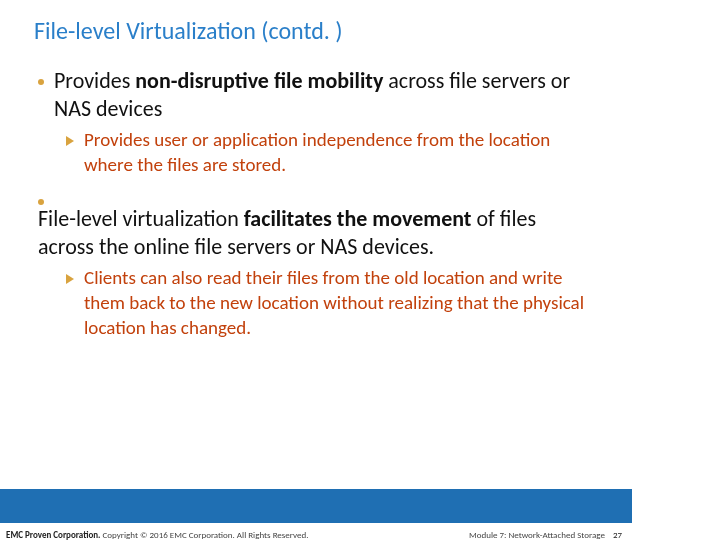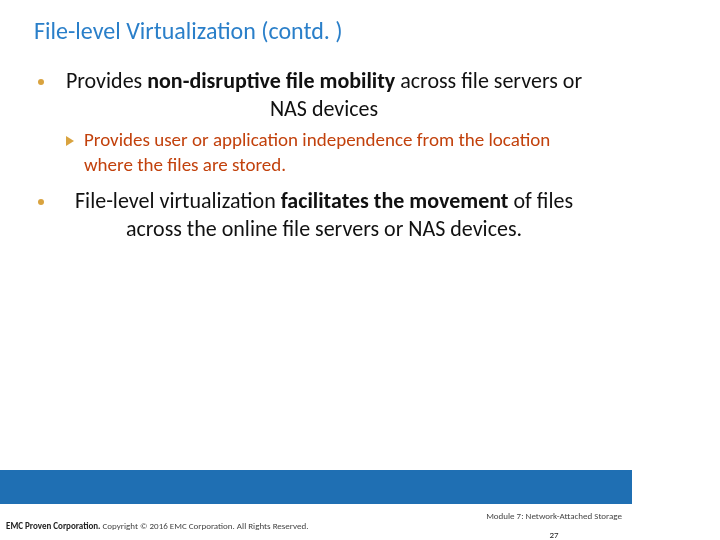--- a/index.html
+++ b/index.html
@@ -28,21 +28,20 @@
     width: 6px; height: 6px; border-radius: 50%;
     background: #d9a33f;
     margin-top: 12px;
     margin-right: 10px;
     flex-shrink: 0;
   }
   .l1-text {
     color: #111;
     font-size: 22px;
     line-height: 1.25;
-    text-align: center;
   }
   .l1-text b { font-weight: 700; }
   .bullet-l2 {
     display: flex;
     align-items: flex-start;
     margin: 6px 0 6px 28px;
   }
   .tri {
     width: 0; height: 0;
     border-top: 5px solid transparent;
@@ -61,21 +60,21 @@
     width: 100%; height: 34px; background: #1f6fb3;
   }
   .footer-text {
     display: flex; justify-content: space-between; align-items: center;
     padding: 6px 10px 0 6px;
     font-size: 9px;
     color: #444;
   }
   .footer-left { }
   .footer-left .pp { font-weight: 700; color: #222; }
-  .footer-right { display: flex; align-items: center; gap: 8px; flex-direction: column; }
+  .footer-right { display: flex; align-items: center; gap: 8px; }
   .page-num { color: #222; text-align: center; }
 </style>
 </head>
 <body>
 
 <div class="slide">
 
   <div class="title">File-level Virtualization (contd. )</div>
 
   <div class="content">
@@ -85,28 +84,32 @@
       <div class="l1-text">
         <span>Provides </span><b>non-disruptive file mobility</b><span> across file servers or NAS devices</span>
       </div>
     </div>
 
     <div class="bullet-l2">
       <div class="tri"></div>
       <div class="l2-text">Provides user or application independence from the location where the files are stored.</div>
     </div>
 
-    <div class="bullet-l1" style="margin-top:10px;">
+    <div class="bullet-l1" style="margin-top:10px;flex-direction:column;">
       <div class="dot"></div>
       <div class="l1-text">
         <span>File-level virtualization </span><b>facilitates the movement</b><span> of files across the online file servers or NAS devices.</span>
       </div>
     </div>
 
 
+    <div class="bullet-l2">
+      <div class="tri"></div>
+      <div class="l2-text">Clients can also read their files from the old location and write them back to the new location without realizing that the physical location has changed.</div>
+    </div>
 
   </div>
 
   <div class="footer-bar"></div>
   <div class="footer-text">
     <div class="footer-left">
       <span class="pp">EMC Proven Corporation.</span><span> Copyright © 2016 EMC Corporation. All Rights Reserved.</span>
     </div>
     <div class="footer-right">
       <span>Module 7: Network-Attached Storage</span>

